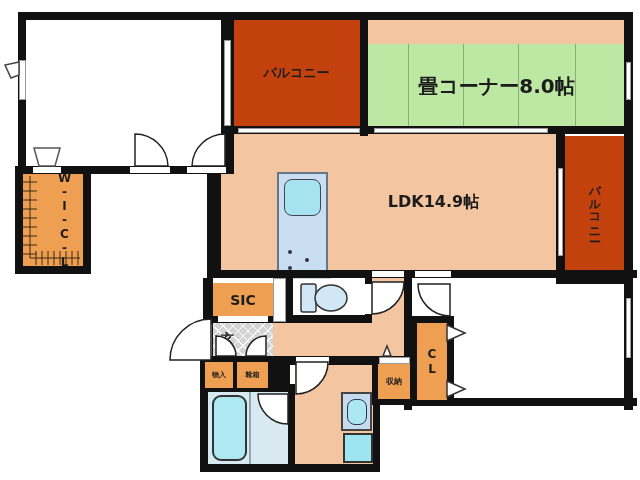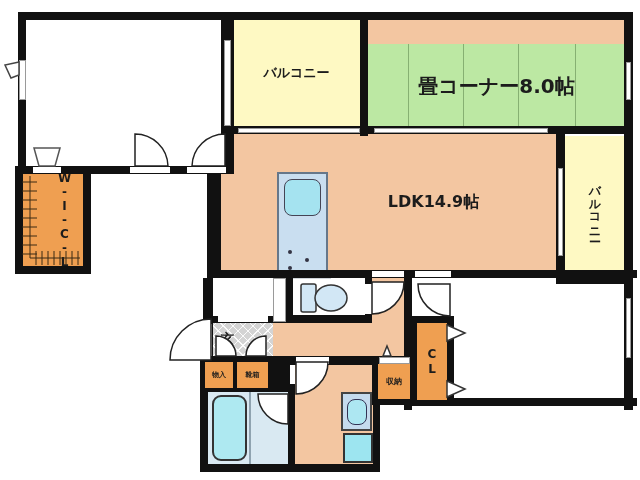--- a/index.html
+++ b/index.html
@@ -5,21 +5,21 @@
   html,body{margin:0;padding:0;background:#fff;}
   .plan{position:relative;width:640px;height:480px;background:#fff;overflow:hidden;
         font-family:"DejaVu Sans","Liberation Sans",sans-serif;}
   .plan *{position:absolute;box-sizing:border-box;}
   .w{background:#111;display:block;}
   .g{background:#fff;display:block;}
   .win{background:#fff;border:1px solid #9a9a9a;display:block;}
   .room{display:flex;align-items:center;justify-content:center;}
   .peach{background:#f3c6a1;}
   .orange{background:#ef9f51;}
-  .gray{background:#fef9c3;align-items:center;}
+  .gray{background:#c2410c;align-items:center;}
   .lbl{position:static;font-weight:bold;color:#1c1c1c;white-space:nowrap;}
   .vert{writing-mode:vertical-rl;text-orientation:upright;letter-spacing:1px;}
   .tile{background:#d4d4d4;
     background-image:repeating-linear-gradient(45deg,rgba(255,255,255,.9) 0,rgba(255,255,255,.9) 1px,transparent 1px,transparent 7px),
                      repeating-linear-gradient(-45deg,rgba(255,255,255,.9) 0,rgba(255,255,255,.9) 1px,transparent 1px,transparent 7px);}
   .tat-line{background:#86b072;width:1px;top:0;bottom:0;}
   svg{overflow:visible;}
 </style>
 </head>
 <body>
@@ -45,20 +45,23 @@
   </div>
 
   <div class="room gray" style="left:565px;top:136px;width:59px;height:140px">
     <span class="lbl vert" style="font-size:12px">バルコニー</span>
   </div>
 
   <div class="room orange" style="left:22px;top:174px;width:61px;height:92px;padding-left:24px">
     <span class="lbl vert" style="font-size:12px;letter-spacing:0">W-I-C-L</span>
   </div>
 
+  <div class="room orange" style="left:213px;top:283px;width:60px;height:33px">
+    <span class="lbl" style="font-size:14px">SIC</span>
+  </div>
   <div class="tile" style="left:213px;top:322px;width:60px;height:34px">
     <span class="lbl" style="position:absolute;left:8px;top:8px;font-size:13px">玄</span>
   </div>
 
   <div class="peach" style="left:273px;top:322px;width:131px;height:34px"></div>
   <div class="peach" style="left:372px;top:278px;width:32px;height:44px"></div>
 
   <div style="left:293px;top:278px;width:72px;height:37px;background:#fff"></div>
 
   <div style="left:208px;top:392px;width:80px;height:72px;background:#d9e9f2"></div>

